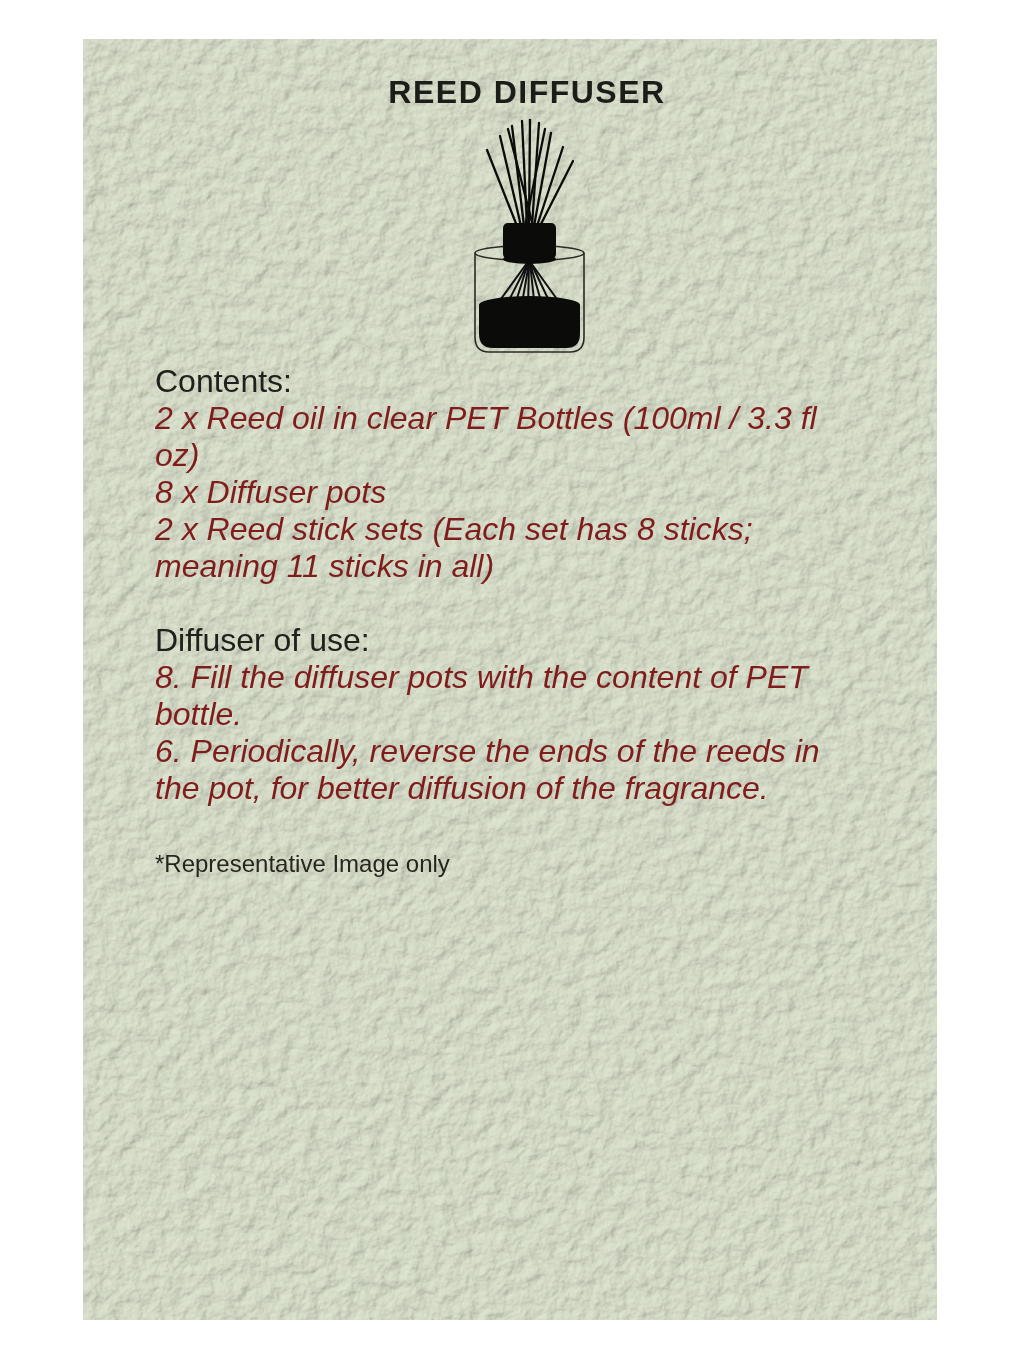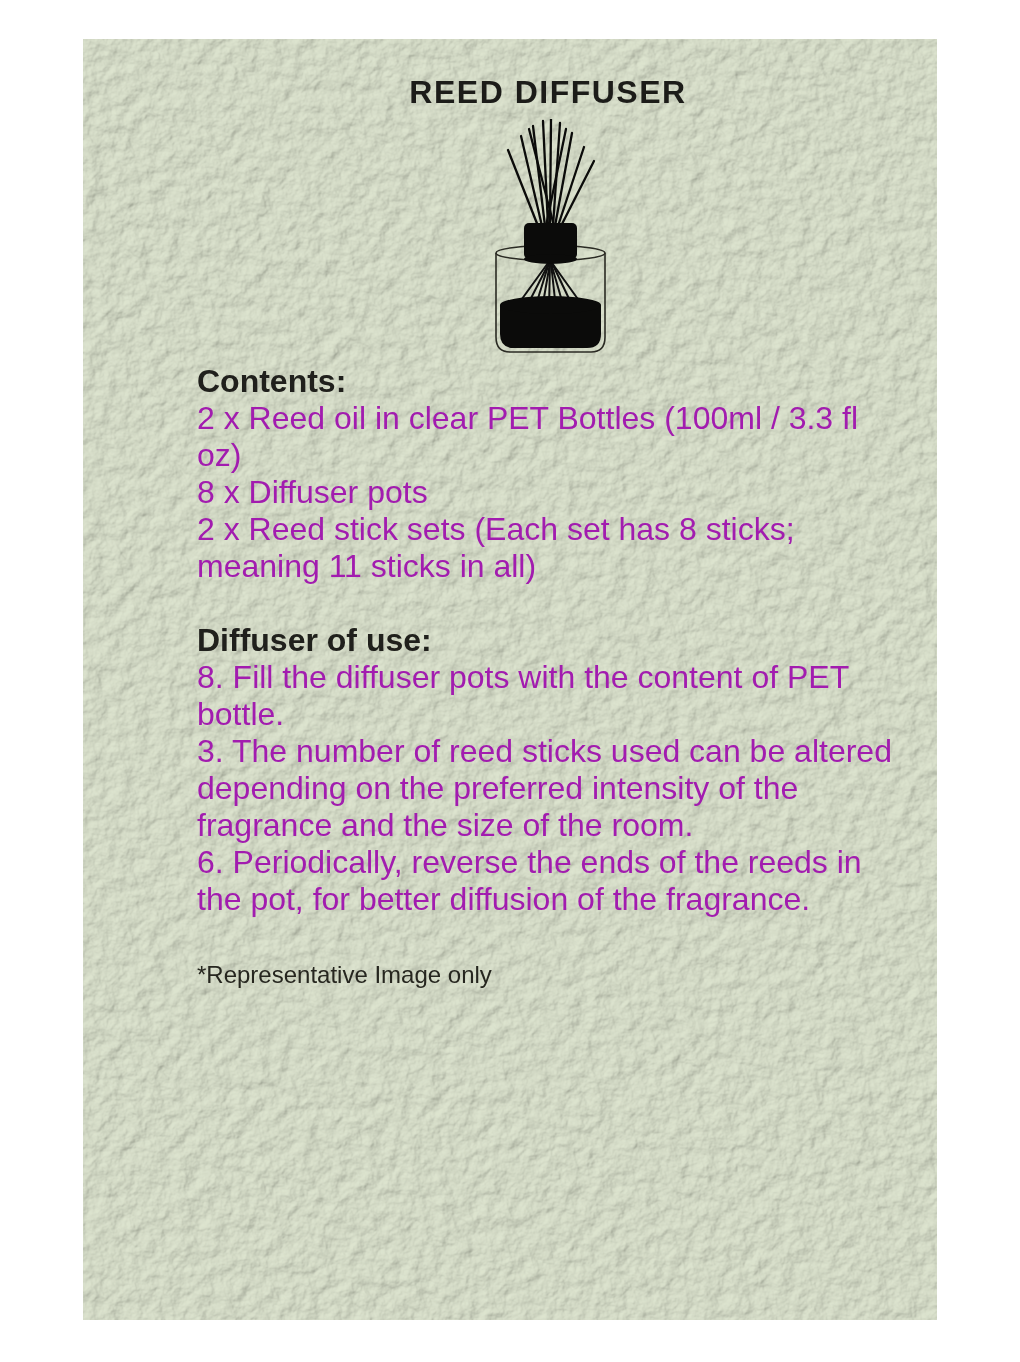--- a/index.html
+++ b/index.html
@@ -29,51 +29,51 @@
     left: 0;
     top: 0;
     width: 854px;
     height: 1281px;
     display: block;
   }
   .content {
     position: relative;
     padding: 34px 38px 0 72px;
     color: #24241f;
-    margin-left: 42px;
   }
   .title {
     margin: 0;
     font-size: 32px;
     line-height: 38px;
     font-weight: bold;
     letter-spacing: 1.5px;
     text-align: center;
     color: #1c1c19;
   }
   .figure {
     width: 120px;
     margin: 8px auto 0;
   }
   .figure svg { display: block; }
   .heading {
     margin: 0;
     font-size: 32px;
     line-height: 37px;
-    font-weight: bold;
+    font-weight: normal;
     color: #20201c;
   }
   .contents-section { margin-top: 6px; }
   .directions-heading { margin-top: 37px; }
   .body-line {
     margin: 0;
     font-size: 32px;
     line-height: 37px;
     white-space: pre-wrap;
-    color: #a21caf;
+    color: #7f1d1d;
+    font-style: italic;
   }
   .footnote {
     margin: 38px 0 0;
     font-size: 24px;
     line-height: 37px;
     color: #26261f;
   }
 </style>
 </head>
 <body>
@@ -152,23 +152,20 @@
 oz)</p>
         <p class="body-line">8 x Diffuser pots</p>
         <p class="body-line">2 x Reed stick sets (Each set has 8 sticks;
 meaning 11 sticks in all)</p>
       </section>
 
       <section>
         <h2 class="heading directions-heading">Diffuser of use:</h2>
         <p class="body-line">8. Fill the diffuser pots with the content of PET
 bottle.</p>
-        <p class="body-line">3. The number of reed sticks used can be altered
-depending on the preferred intensity of the
-fragrance and the size of the room.</p>
         <p class="body-line">6. Periodically, reverse the ends of the reeds in
 the pot, for better diffusion of the fragrance.</p>
       </section>
 
       <p class="footnote">*Representative Image only</p>
 
     </div>
   </div>
 </div>
 

